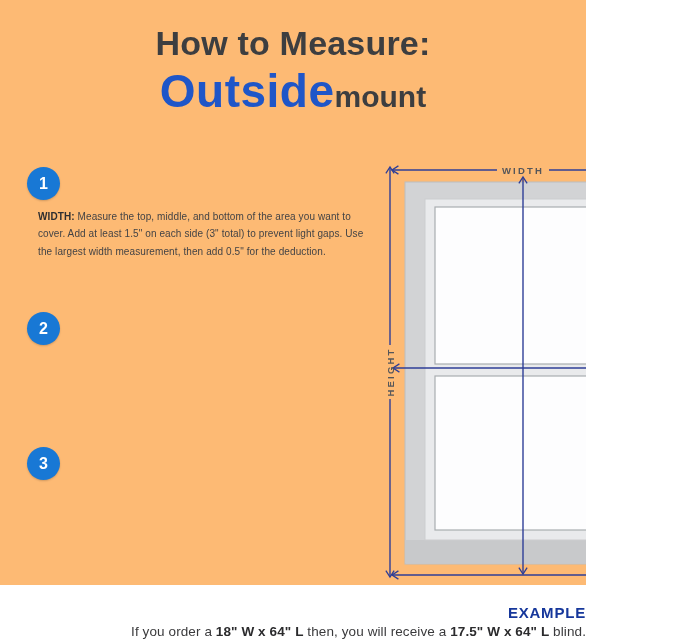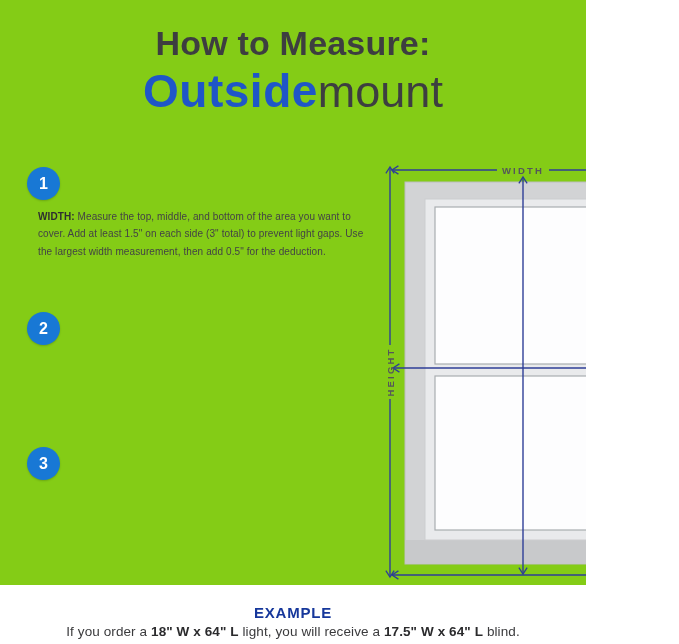--- a/index.html
+++ b/index.html
@@ -1,33 +1,33 @@
 <!DOCTYPE html>
 <html><head>
 <meta charset="utf-8">
 <style>
   * { margin: 0; padding: 0; box-sizing: border-box; }
   html, body { width: 679px; height: 644px; }
   body { font-family: "Liberation Sans", sans-serif; }
   .page {
     position: relative; width: 586px; height: 644px;
-    background: #84cc16; overflow: hidden;
+    background: #fdba74; overflow: hidden;
   }
   
   .header { position: absolute; top: 24px; left: 0; width: 100%; text-align: center; }
   .title-line1 {
     font-size: 34px; font-weight: 700; color: #3d3e40; letter-spacing: 0.2px;
   }
   .title-line2 { margin-top: 1px; }
   .title-highlight {
     font-size: 46px; font-weight: 800; color: #1f56c8; letter-spacing: 0.5px;
     vertical-align: baseline;
   }
   .title-suffix {
-    font-size: 45px; font-weight: 400; color: #3d3e40; margin-left: 0;
+    font-size: 30px; font-weight: 700; color: #3d3e40; margin-left: 0;
   }
   
   .step { position: absolute; left: 27px; width: 352px; }
   .step-1 { top: 167px; }
   .step-2 { top: 312px; }
   .step-3 { top: 447px; }
   .badge {
     width: 33px; height: 33px; border-radius: 50%;
     background: #1878d5; color: #ffffff;
     display: flex; align-items: center; justify-content: center;
@@ -38,21 +38,21 @@
     margin-top: 8px; margin-left: 11px; width: 334px;
     font-size: 10px; line-height: 17.3px; color: #434345; letter-spacing: 0.1px;
   }
   .step-label { font-weight: 700; color: #2e2e30; }
   
   .diagram { position: absolute; left: 375px; top: 130px; width: 300px; height: 445px; margin-top: 27px; }
   .diagram svg { display: block; }
   
   .example-band {
     position: absolute; left: 0; bottom: 0; width: 100%; height: 59px;
-    background: #ffffff; text-align: center;
+    background: #ffffff; text-align: right;
   }
   .example-heading {
     margin-top: 19px; font-size: 15px; font-weight: 800; color: #16379b;
     letter-spacing: 0.8px;
   }
   .example-sentence {
     margin-top: 3px; font-size: 13.5px; color: #3a3a3c; letter-spacing: 0.1px;
   }
   .example-sentence b { font-weight: 700; color: #2b2b2d; }
 </style>
@@ -115,17 +115,17 @@
       </g>
 
       <text x="148" y="16.5" text-anchor="middle" font-family="Liberation Sans, sans-serif" font-size="9.5" font-weight="700" fill="#55565a" letter-spacing="2.2">WIDTH</text>
       <text transform="translate(18.5,215) rotate(-90)" text-anchor="middle" font-family="Liberation Sans, sans-serif" font-size="9.5" font-weight="700" fill="#55565a" letter-spacing="2.2">HEIGHT</text>
     </svg>
   </div>
 
   <div class="example-band">
     <div class="example-heading">EXAMPLE</div>
     <div class="example-sentence">
-      <span>If you order a </span><b>18" W x 64" L</b><span> light, you will receive a </span><b>17.5" W x 64" L</b><span> blind.</span>
+      <span>If you order a </span><b>18" W x 64" L</b><span> then, you will receive a </span><b>17.5" W x 64" L</b><span> blind.</span>
     </div>
   </div>
 
 </div>
 
 </body></html>

